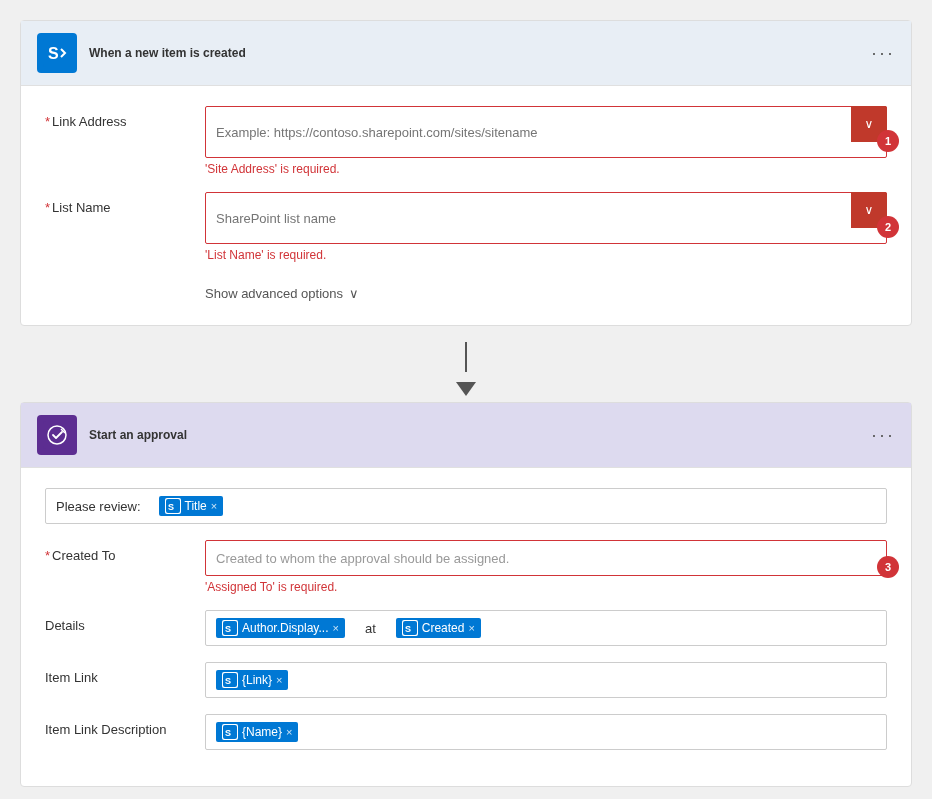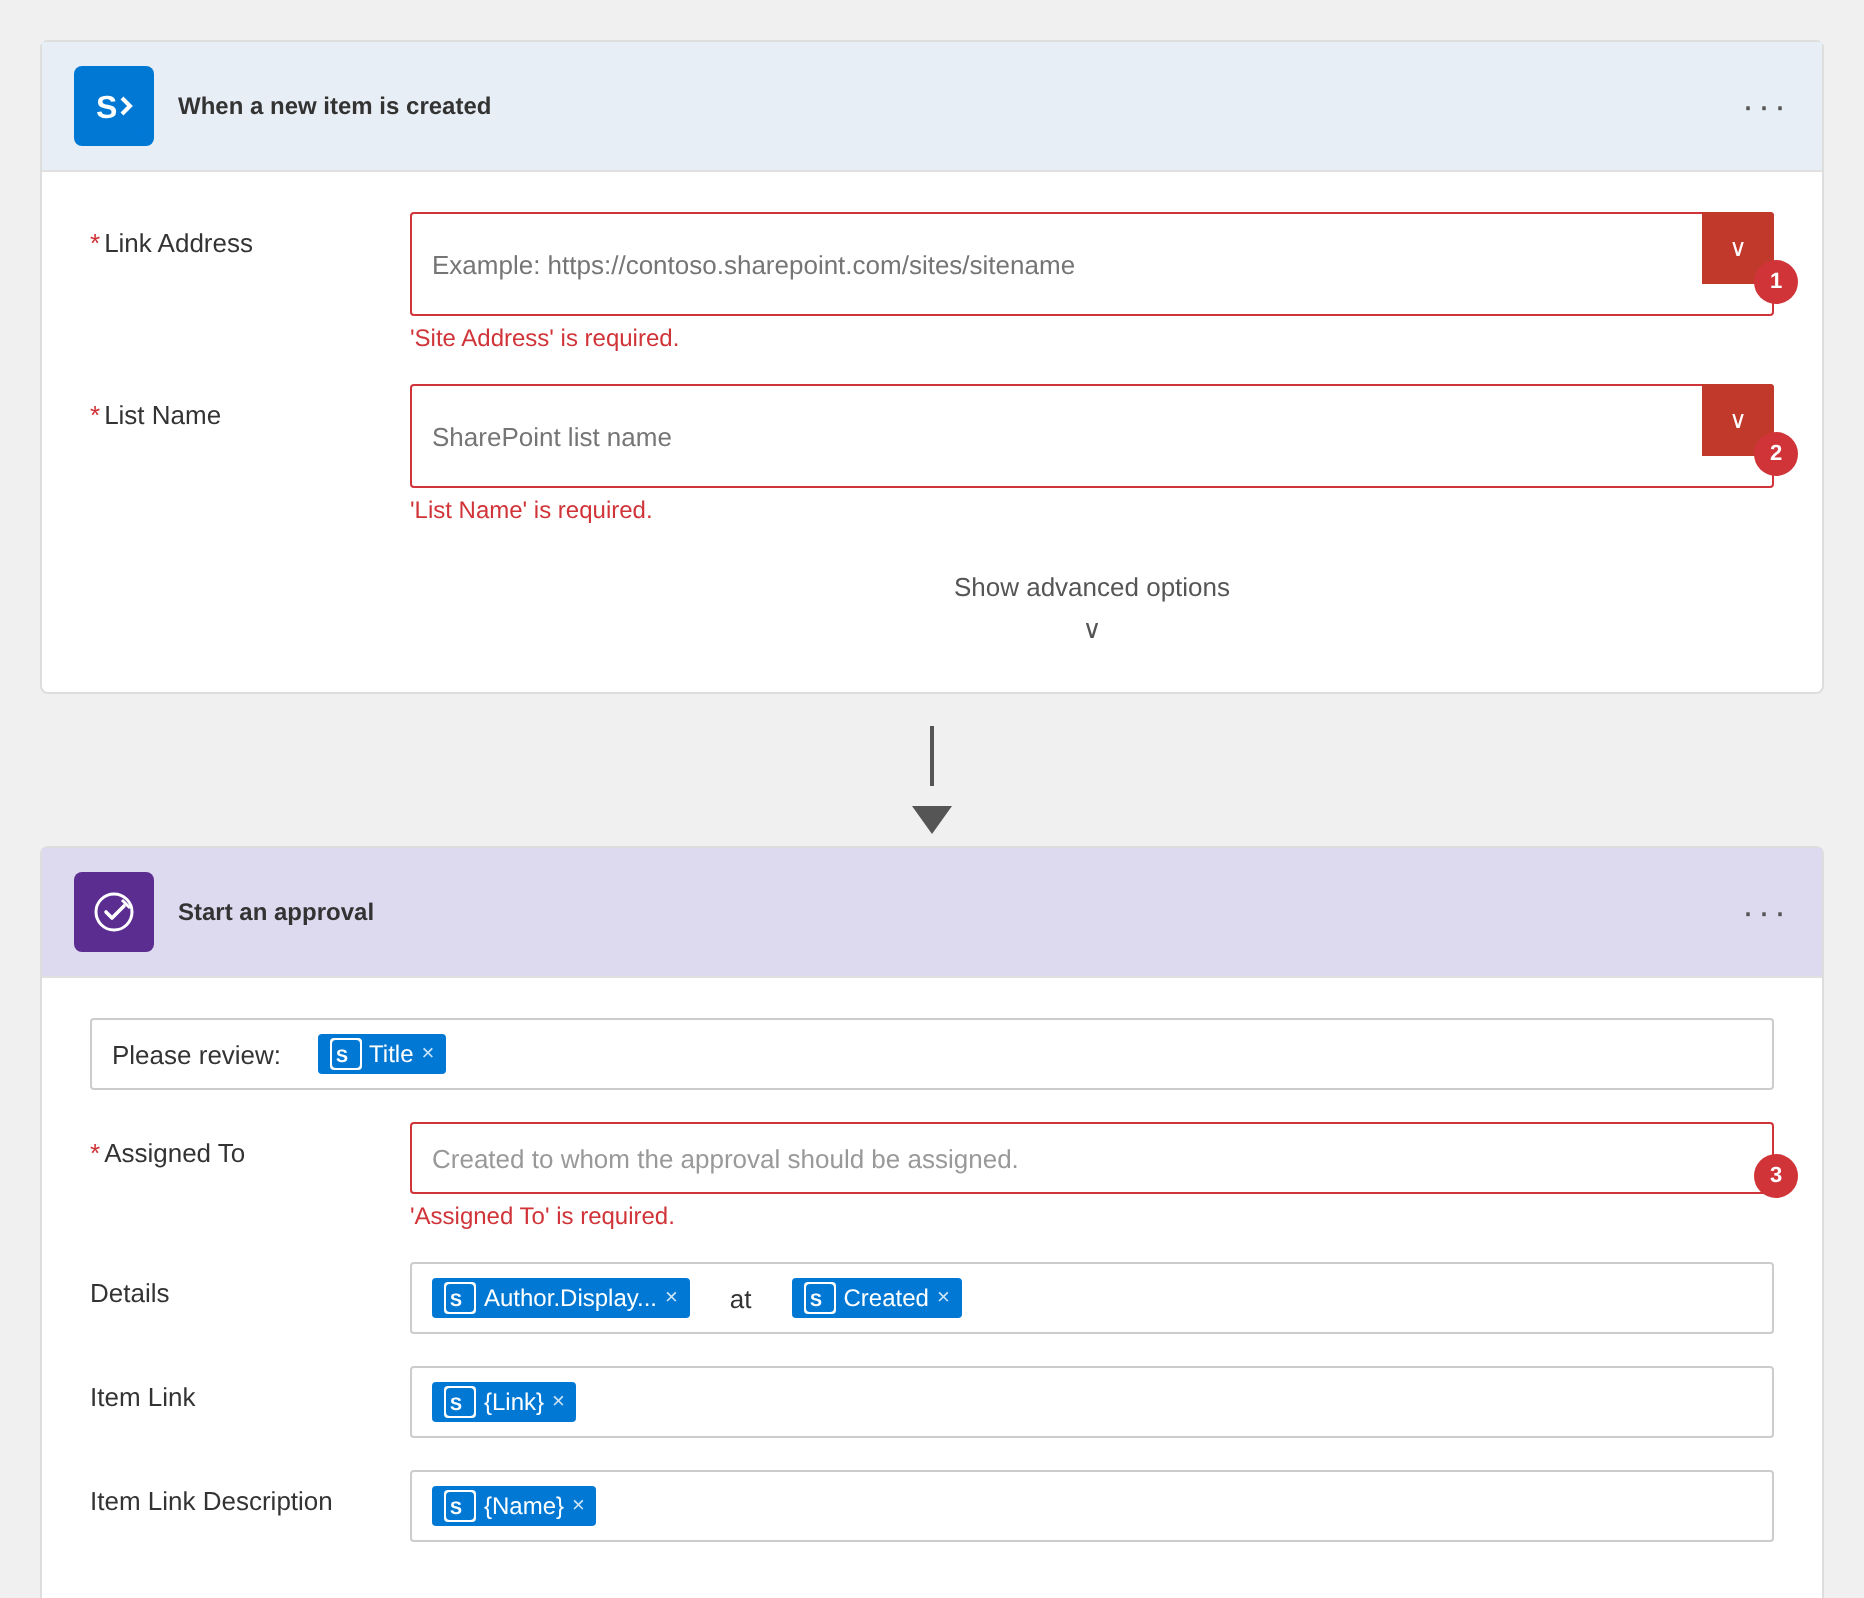--- a/index.html
+++ b/index.html
@@ -149,21 +149,20 @@
     }
 
     .show-advanced {
       display: flex;
       align-items: center;
       gap: 6px;
       color: #555;
       font-size: 13px;
       cursor: pointer;
       padding: 8px 0 4px 160px;
-      flex-direction: column;
     }
 
     .connector {
       display: flex;
       justify-content: center;
       padding: 16px 0;
     }
 
     .arrow-down {
       width: 0;
@@ -339,21 +338,21 @@
             </span>
             <span>Title</span>
             <span class="tag-close">×</span>
           </span>
         </div>
       </div>
     </div>
 
     <div class="form-row">
       <div class="form-label">
-        <span class="required-star">*</span><span>Assigned To</span>
+        <span class="required-star">*</span><span>Created To</span>
       </div>
       <div class="form-field-wrapper" style="position:relative;">
         <div class="tag-input tag-input-error">
           <span class="input-placeholder">Created to whom the approval should be assigned.</span>
         </div>
         <div class="number-badge">3</div>
         <div class="error-text">'Assigned To' is required.</div>
       </div>
     </div>
 

